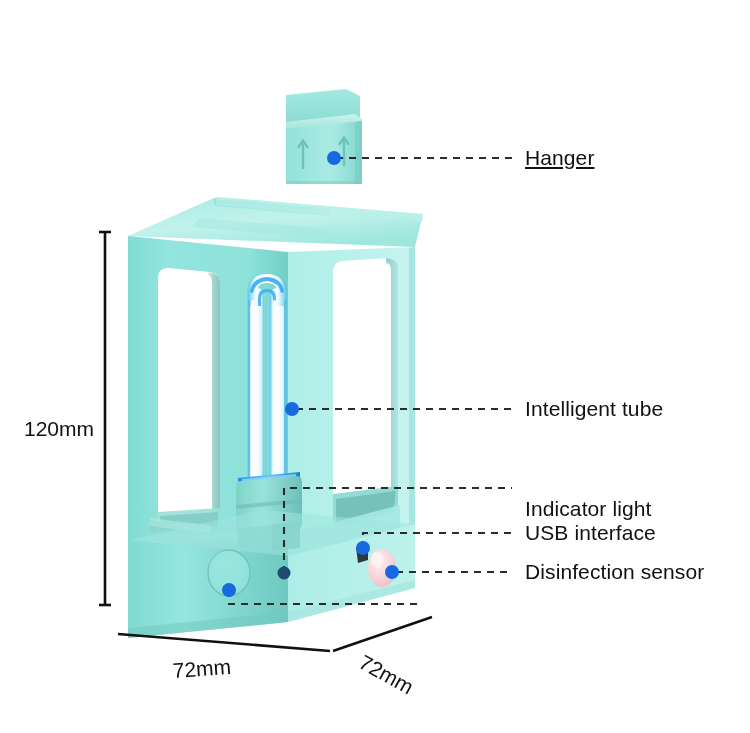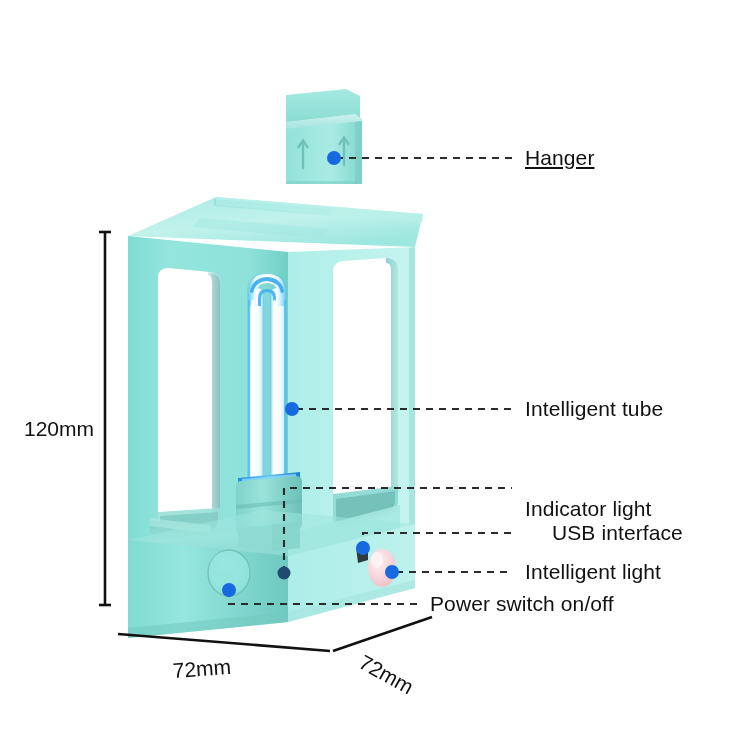--- a/index.html
+++ b/index.html
@@ -307,25 +307,24 @@
       <circle cx="229" cy="590" r="7" fill="#1769e0"></circle>
     </g>
   </svg>
 
   <div class="callout-label" style="left:525px; top:147px;text-decoration:underline;">Hanger</div>
 
   <div class="callout-label" style="left:525px; top:398px;">Intelligent tube</div>
 
   <div class="callout-label" style="left:525px; top:466px;margin-top:32px;">Indicator light</div>
 
-  <div class="callout-label" style="left:525px; top:522px;margin-left:27px;">USB interface</div>
-
-  <div class="callout-label" style="left:525px; top:561px;">Intelligent light</div>
-
-  <div class="callout-label" style="left:430px; top:593px;">Power switch on/off</div>
+  <div class="callout-label" style="left:525px; top:522px;">USB interface</div>
+
+  <div class="callout-label" style="left:525px; top:561px;">Disinfection sensor</div>
+
 
   <div class="dim-label" style="left:24px; top:418px;">120mm</div>
 
   <div class="dim-label rot-left" style="left:172px; top:660px;">72mm</div>
 
   <div class="dim-label rot-right" style="left:366px; top:651px;">72mm</div>
 
 </div>
 
 </body></html>

